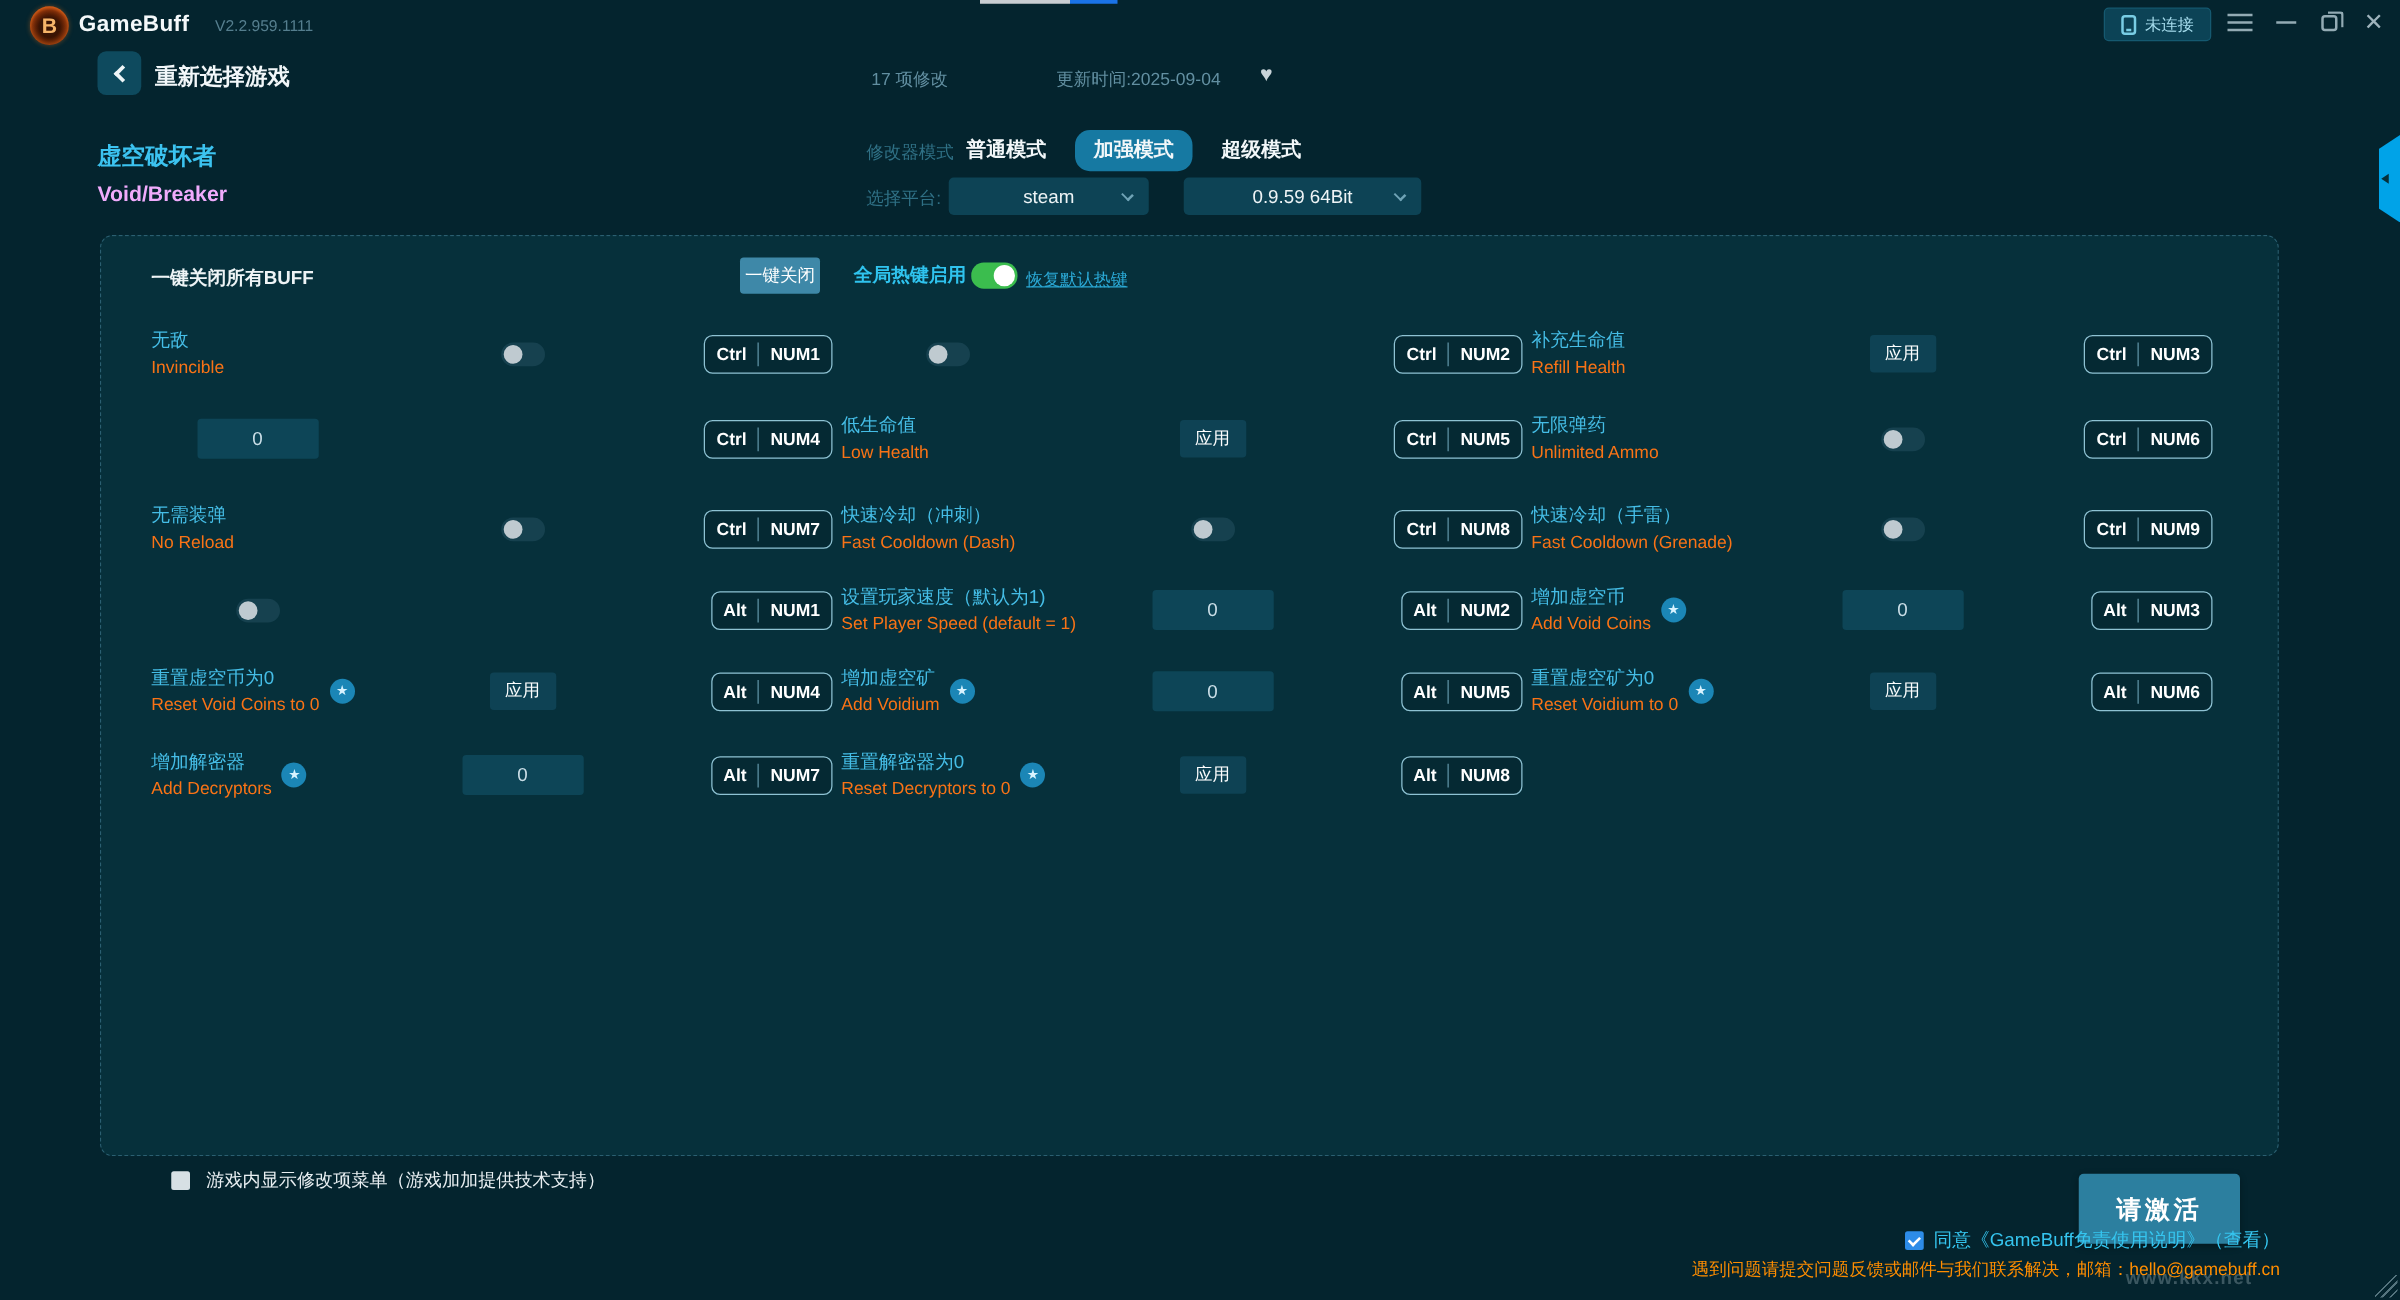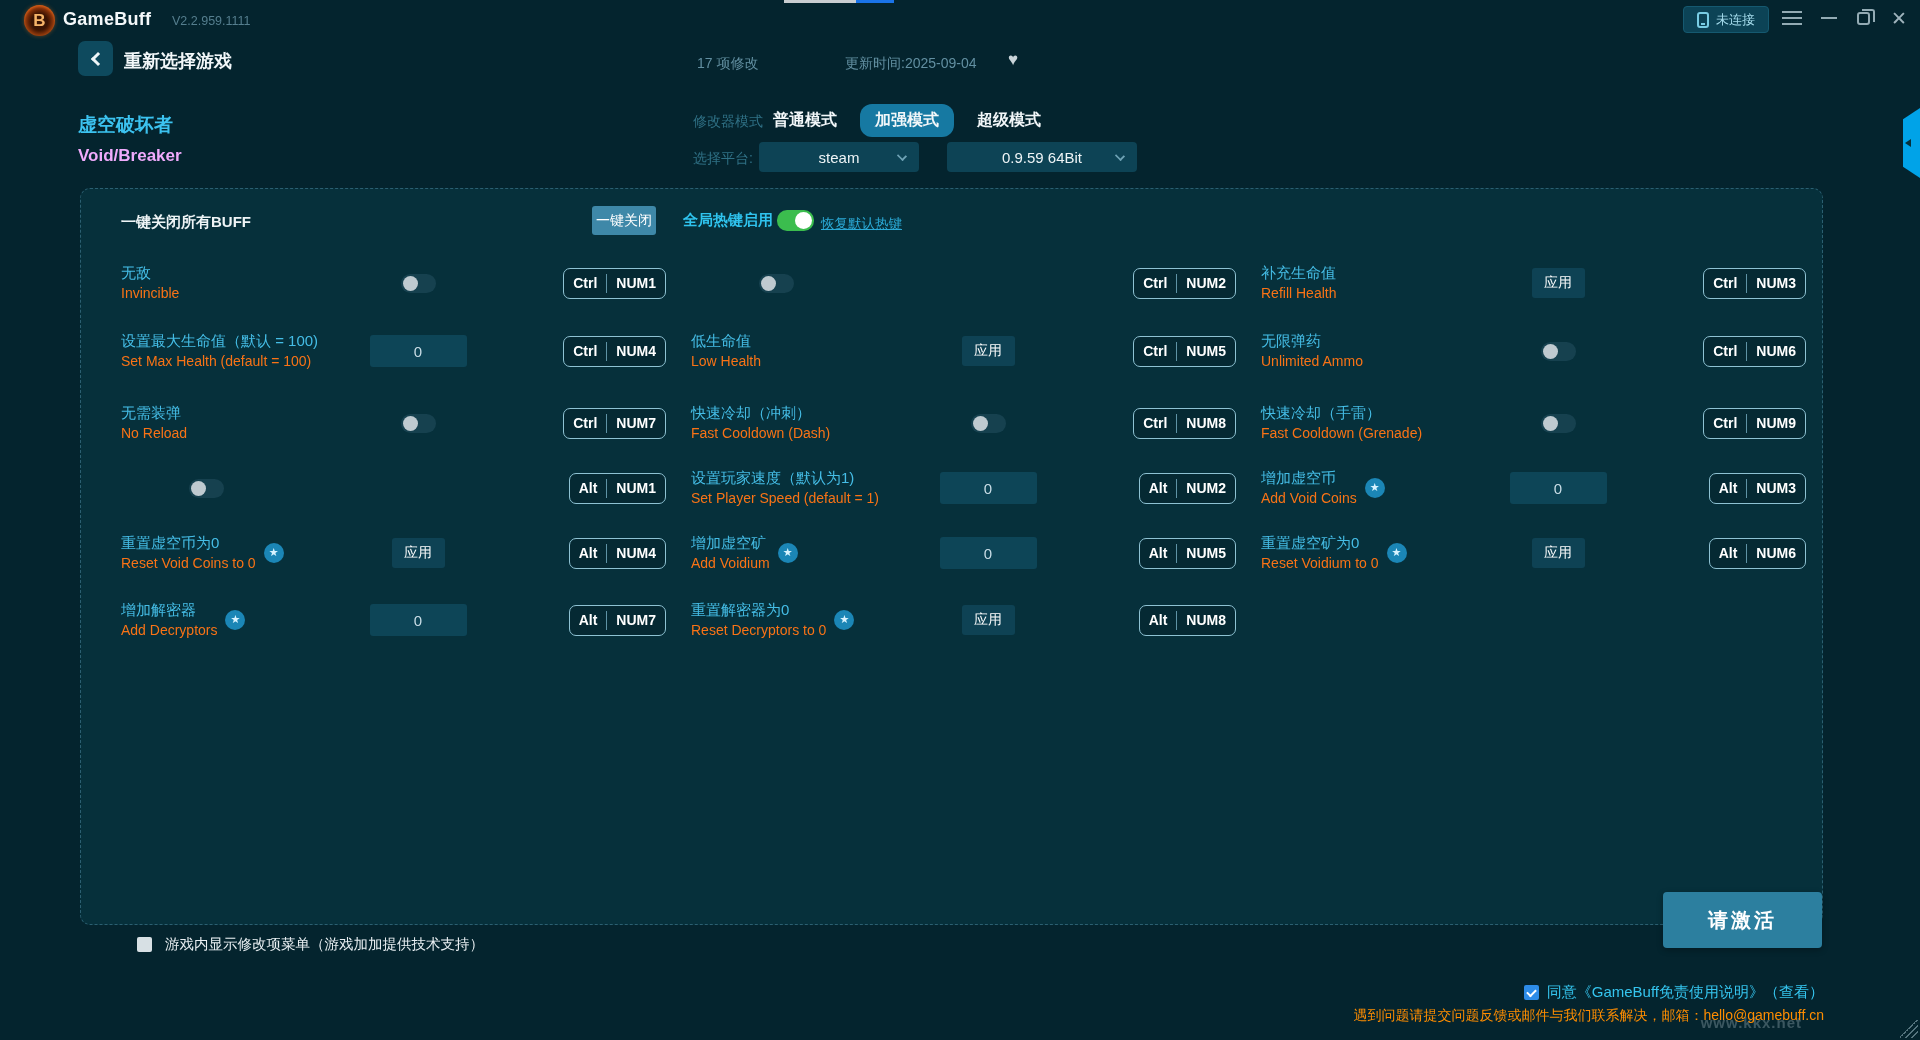--- a/index.html
+++ b/index.html
@@ -61,38 +61,38 @@
   .ghk-label{position:absolute;left:602px;top:22px;font-size:15px;font-weight:bold;color:#2fc3ee;}
   .toggle{width:35px;height:19px;border-radius:10px;background:#16414f;position:relative;cursor:pointer;}
   .toggle .knob{position:absolute;left:2px;top:2px;width:15px;height:15px;border-radius:50%;background:#bfcad0;}
   .toggle.on{background:#3bbd4e;}
   .toggle.on .knob{left:auto;right:2px;background:#fff;}
   .ghk-toggle{position:absolute;left:696px;top:21px;width:37px;height:21px;}
   .ghk-toggle .knob{width:17px;height:17px;}
   .restore{position:absolute;left:740px;top:26px;font-size:13.5px;color:#2ba9d6;text-decoration:underline;cursor:pointer;}
 
   
-  .grid{position:absolute;left:40px;top:65px;width:1686px;display:grid;grid-template-columns:545px 545px 545px;column-gap:25px;grid-template-rows:58px 78px 66px 64px 66px 68px;}
+  .grid{position:absolute;left:40px;top:65px;width:1686px;display:grid;grid-template-columns:545px 545px 545px;column-gap:7px;grid-template-rows:58px 78px 66px 64px 66px 68px;}
   .cell{display:flex;align-items:center;}
   .lblwrap{width:212px;flex-shrink:0;display:flex;align-items:center;gap:8px;}
   .lbl .cn{font-size:15px;color:#45bde6;line-height:1.35;}
   .lbl .en{font-size:14px;color:#f97316;line-height:1.35;margin-top:1px;}
   .vip{width:20px;height:20px;border-radius:50%;background:#1b86b6;flex-shrink:0;display:flex;align-items:center;justify-content:center;font-size:11px;color:#d8f3ff;}
   .slot{width:170px;display:flex;align-items:center;justify-content:center;}
   .apply{min-width:53px;height:30px;padding:0 10px;background:#0e4254;border-radius:3px;display:flex;align-items:center;justify-content:center;font-size:14px;color:#fdfefe;cursor:pointer;}
   .ninput{width:97px;height:32px;background:#0d4557;border:none;border-radius:3px;color:#c9dde6;text-align:center;font-size:15px;outline:none;}
   .hk{margin-left:auto;display:inline-flex;align-items:center;height:31px;border:1px solid #8ec2d3;border-radius:7px;color:#fff;font-size:14px;font-weight:bold;cursor:pointer;background:rgba(2,20,28,.25);}
   .hk span{padding:0 9px;white-space:nowrap;}
   .hk i{width:1px;height:19px;background:#5f93a6;}
 
   
   .ingame{position:absolute;left:137px;top:935px;display:flex;align-items:center;gap:13px;}
   .cb{width:15px;height:15px;background:#d7e0e4;border-radius:2px;cursor:pointer;}
   .ingame-label{font-size:14.5px;color:#e9eff2;}
-  .activate{position:absolute;left:1663px;top:892px;width:159px;height:56px;background:#2c7f9f;border-radius:4px;
+  .activate{position:absolute;left:1663px;top:939px;width:129px;height:56px;background:#2c7f9f;border-radius:4px;
     display:flex;align-items:center;justify-content:center;font-size:20px;font-weight:bold;color:#fff;letter-spacing:3px;cursor:pointer;box-shadow:0 2px 6px rgba(0,0,0,.3);}
   .agree{position:absolute;right:96px;top:983px;display:flex;align-items:center;gap:8px;z-index:3;}
   .cb.blue{background:#2d8ce8;position:relative;}
   .cb.blue::after{content:"";position:absolute;left:3px;top:4px;width:7px;height:4px;border-left:2px solid #fff;border-bottom:2px solid #fff;transform:rotate(-45deg);}
   .agree-text{font-size:15px;color:#35c5ef;cursor:pointer;}
   .support{position:absolute;right:96px;top:1007px;font-size:14px;color:#ff8d00;z-index:3;}
   .wm-logo{position:absolute;right:62px;top:948px;font-size:40px;font-weight:bold;color:rgba(130,145,155,.20);letter-spacing:4px;z-index:1;}
   .wm-site{position:absolute;right:118px;top:1014px;font-size:15px;font-weight:bold;color:rgba(190,205,212,.30);letter-spacing:1px;z-index:1;}
   .grip{position:absolute;right:2px;bottom:2px;width:18px;height:18px;z-index:2;
     background:linear-gradient(135deg,transparent 45%,rgba(150,180,190,.55) 45%,rgba(150,180,190,.55) 50%,transparent 50%,transparent 62%,rgba(150,180,190,.55) 62%,rgba(150,180,190,.55) 67%,transparent 67%,transparent 80%,rgba(150,180,190,.55) 80%,rgba(150,180,190,.55) 85%,transparent 85%);}
@@ -206,26 +206,20 @@
             <div class="apply">应用</div>
           </div>
         <div class="hk">
             <span>Ctrl</span>
             <i></i>
             <span>NUM3</span>
           </div>
       </div>
 
       <div class="cell">
-        <div class="lblwrap">
-            <div class="lbl">
-              <div class="cn">设置最大生命值（默认 = 100)</div>
-              <div class="en">Set Max Health (default = 100)</div>
-            </div>
-          </div>
         <div class="slot">
             <input class="ninput" value="0" style="">
           </div>
         <div class="hk">
             <span>Ctrl</span>
             <i></i>
             <span>NUM4</span>
           </div>
       </div>
       <div class="cell">

